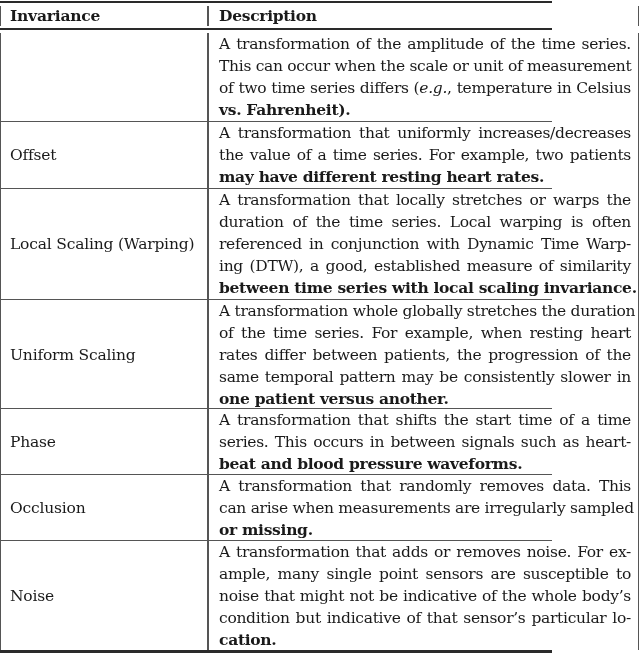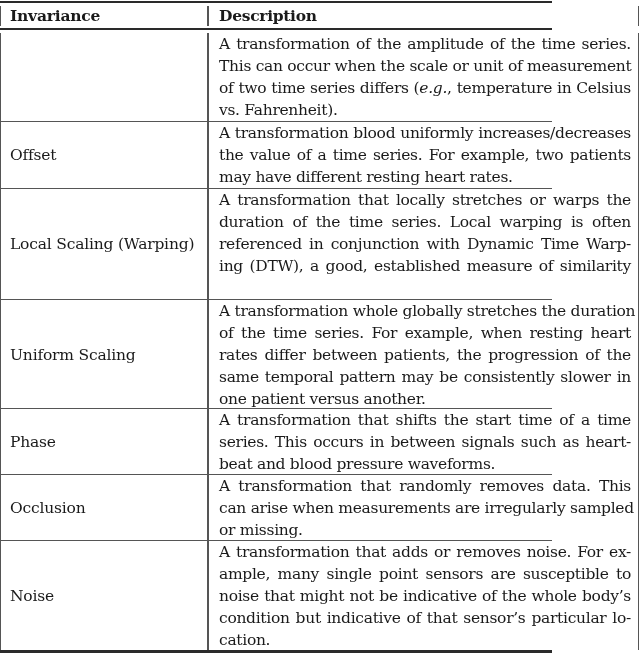--- a/index.html
+++ b/index.html
@@ -81,20 +81,21 @@
     }
     .cell-right .line {
       display: block;
       text-align: justify;
       text-align-last: justify;
       white-space: nowrap;
       height: 22px;
     }
     .cell-right .line.last {
       text-align-last: left;
+      font-weight: bold;
     }
     .header .cell-left, .header .cell-right {
       font-weight: bold;
       font-size: 15.5px;
     }
     .header .cell-right {
       line-height: 26px;
     }
     em { font-style: italic; }
   </style>
@@ -116,34 +117,35 @@
       <span class="line">This can occur when the scale or unit of measurement</span>
       <span class="line">of two time series differs (<em>e.g.</em>, temperature in Celsius</span>
       <span class="line last">vs. Fahrenheit).</span>
     </div>
   </div>
   <div class="row-sep" style="top:121px;"></div>
 
   <div class="row" style="top:122px; height:66px;">
     <div class="cell-left">Offset</div>
     <div class="cell-right">
-      <span class="line">A transformation blood uniformly increases/decreases</span>
+      <span class="line">A transformation that uniformly increases/decreases</span>
       <span class="line">the value of a time series. For example, two patients</span>
       <span class="line last">may have different resting heart rates.</span>
     </div>
   </div>
   <div class="row-sep" style="top:188px;"></div>
 
   <div class="row" style="top:189px; height:110px;">
     <div class="cell-left">Local Scaling (Warping)</div>
     <div class="cell-right">
       <span class="line">A transformation that locally stretches or warps the</span>
       <span class="line">duration of the time series. Local warping is often</span>
       <span class="line">referenced in conjunction with Dynamic Time Warp-</span>
       <span class="line">ing (DTW), a good, established measure of similarity</span>
+      <span class="line last">between time series with local scaling invariance.</span>
     </div>
   </div>
   <div class="row-sep" style="top:299px;"></div>
 
   <div class="row" style="top:300px; height:110px;">
     <div class="cell-left">Uniform Scaling</div>
     <div class="cell-right">
       <span class="line">A transformation whole globally stretches the duration</span>
       <span class="line">of the time series. For example, when resting heart</span>
       <span class="line">rates differ between patients, the progression of the</span>

